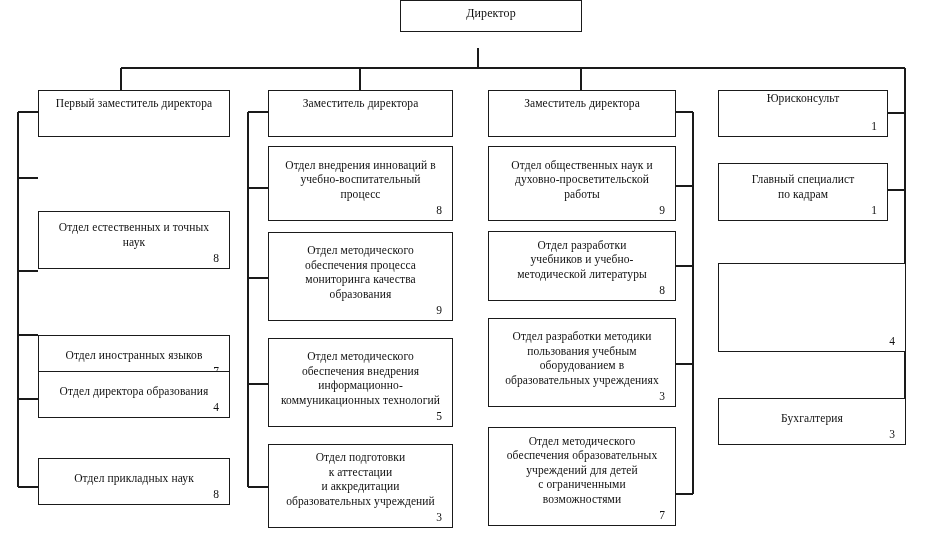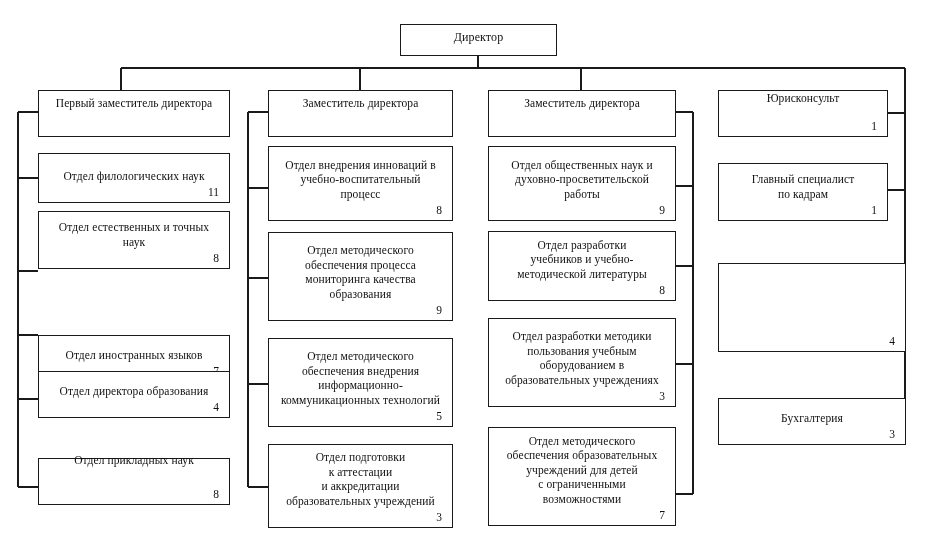--- a/index.html
+++ b/index.html
@@ -98,50 +98,46 @@
       <path d="M 676 494 L 693 494"></path>
 
       <path d="M 905 68 L 905 425"></path>
       <path d="M 888 113 L 905 113"></path>
       <path d="M 888 190 L 905 190"></path>
       <path d="M 888 300 L 905 300"></path>
       <path d="M 888 425 L 905 425"></path>
     </g>
   </svg>
 
-  <div class="node root no-count" style="left:400px; top:24px; width:157px; height:32px; justify-content:center;">
+  <div class="node root no-count" style="left:400px; top:0; width:182px; height:32px; justify-content:center;">
     <div class="node-label">Директор</div>
   </div>
 
   <div class="node no-count" style="left:38px; top:90px; width:192px; height:47px;">
     <div class="node-label">Первый заместитель директора</div>
   </div>
 
-  <div class="node" style="left:38px; top:153px; width:192px; height:50px;">
-    <div class="node-label">Отдел филологических наук</div>
-    <div class="node-count">11</div>
-  </div>
 
   <div class="node" style="left:38px; top:211px; width:192px; height:58px;">
     <div class="node-label">Отдел естественных и точных
 наук</div>
     <div class="node-count">8</div>
   </div>
 
   <div class="node" style="left:38px; top:307px; width:192px; height:47px;margin-top:28px;">
     <div class="node-label">Отдел иностранных языков</div>
     <div class="node-count">7</div>
   </div>
 
   <div class="node" style="left:38px; top:371px; width:192px; height:47px;">
     <div class="node-label">Отдел директора образования</div>
     <div class="node-count">4</div>
   </div>
 
-  <div class="node" style="left:38px; top:458px; width:192px; height:47px;gap:18px;">
+  <div class="node" style="left:38px; top:458px; width:192px; height:47px;">
     <div class="node-label">Отдел прикладных наук</div>
     <div class="node-count">8</div>
   </div>
 
   <div class="node no-count" style="left:268px; top:90px; width:185px; height:47px;">
     <div class="node-label">Заместитель директора</div>
   </div>
 
   <div class="node" style="left:268px; top:146px; width:185px; height:75px;">
     <div class="node-label">Отдел внедрения инноваций в

